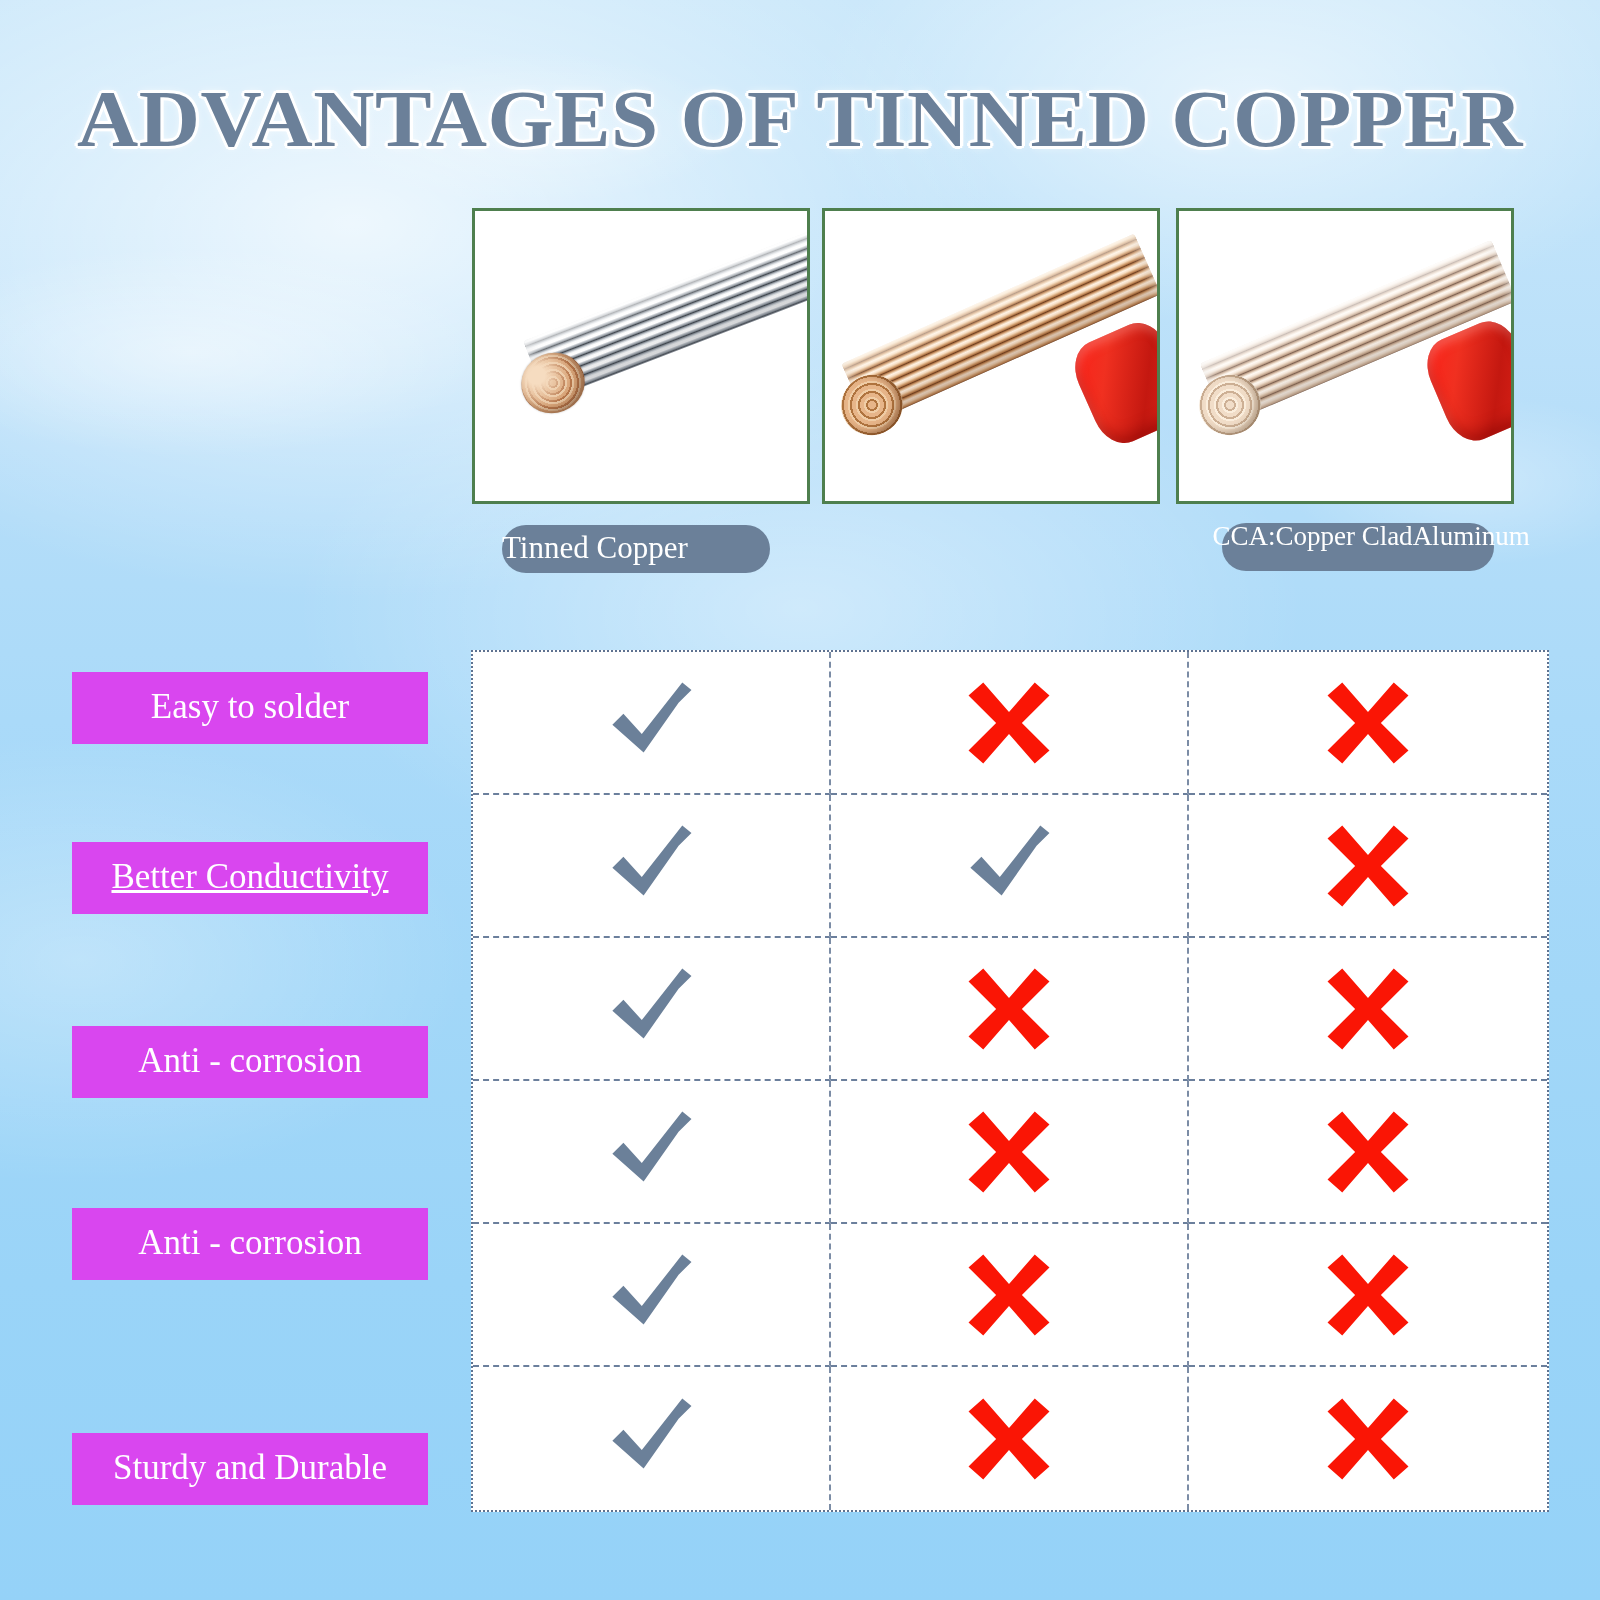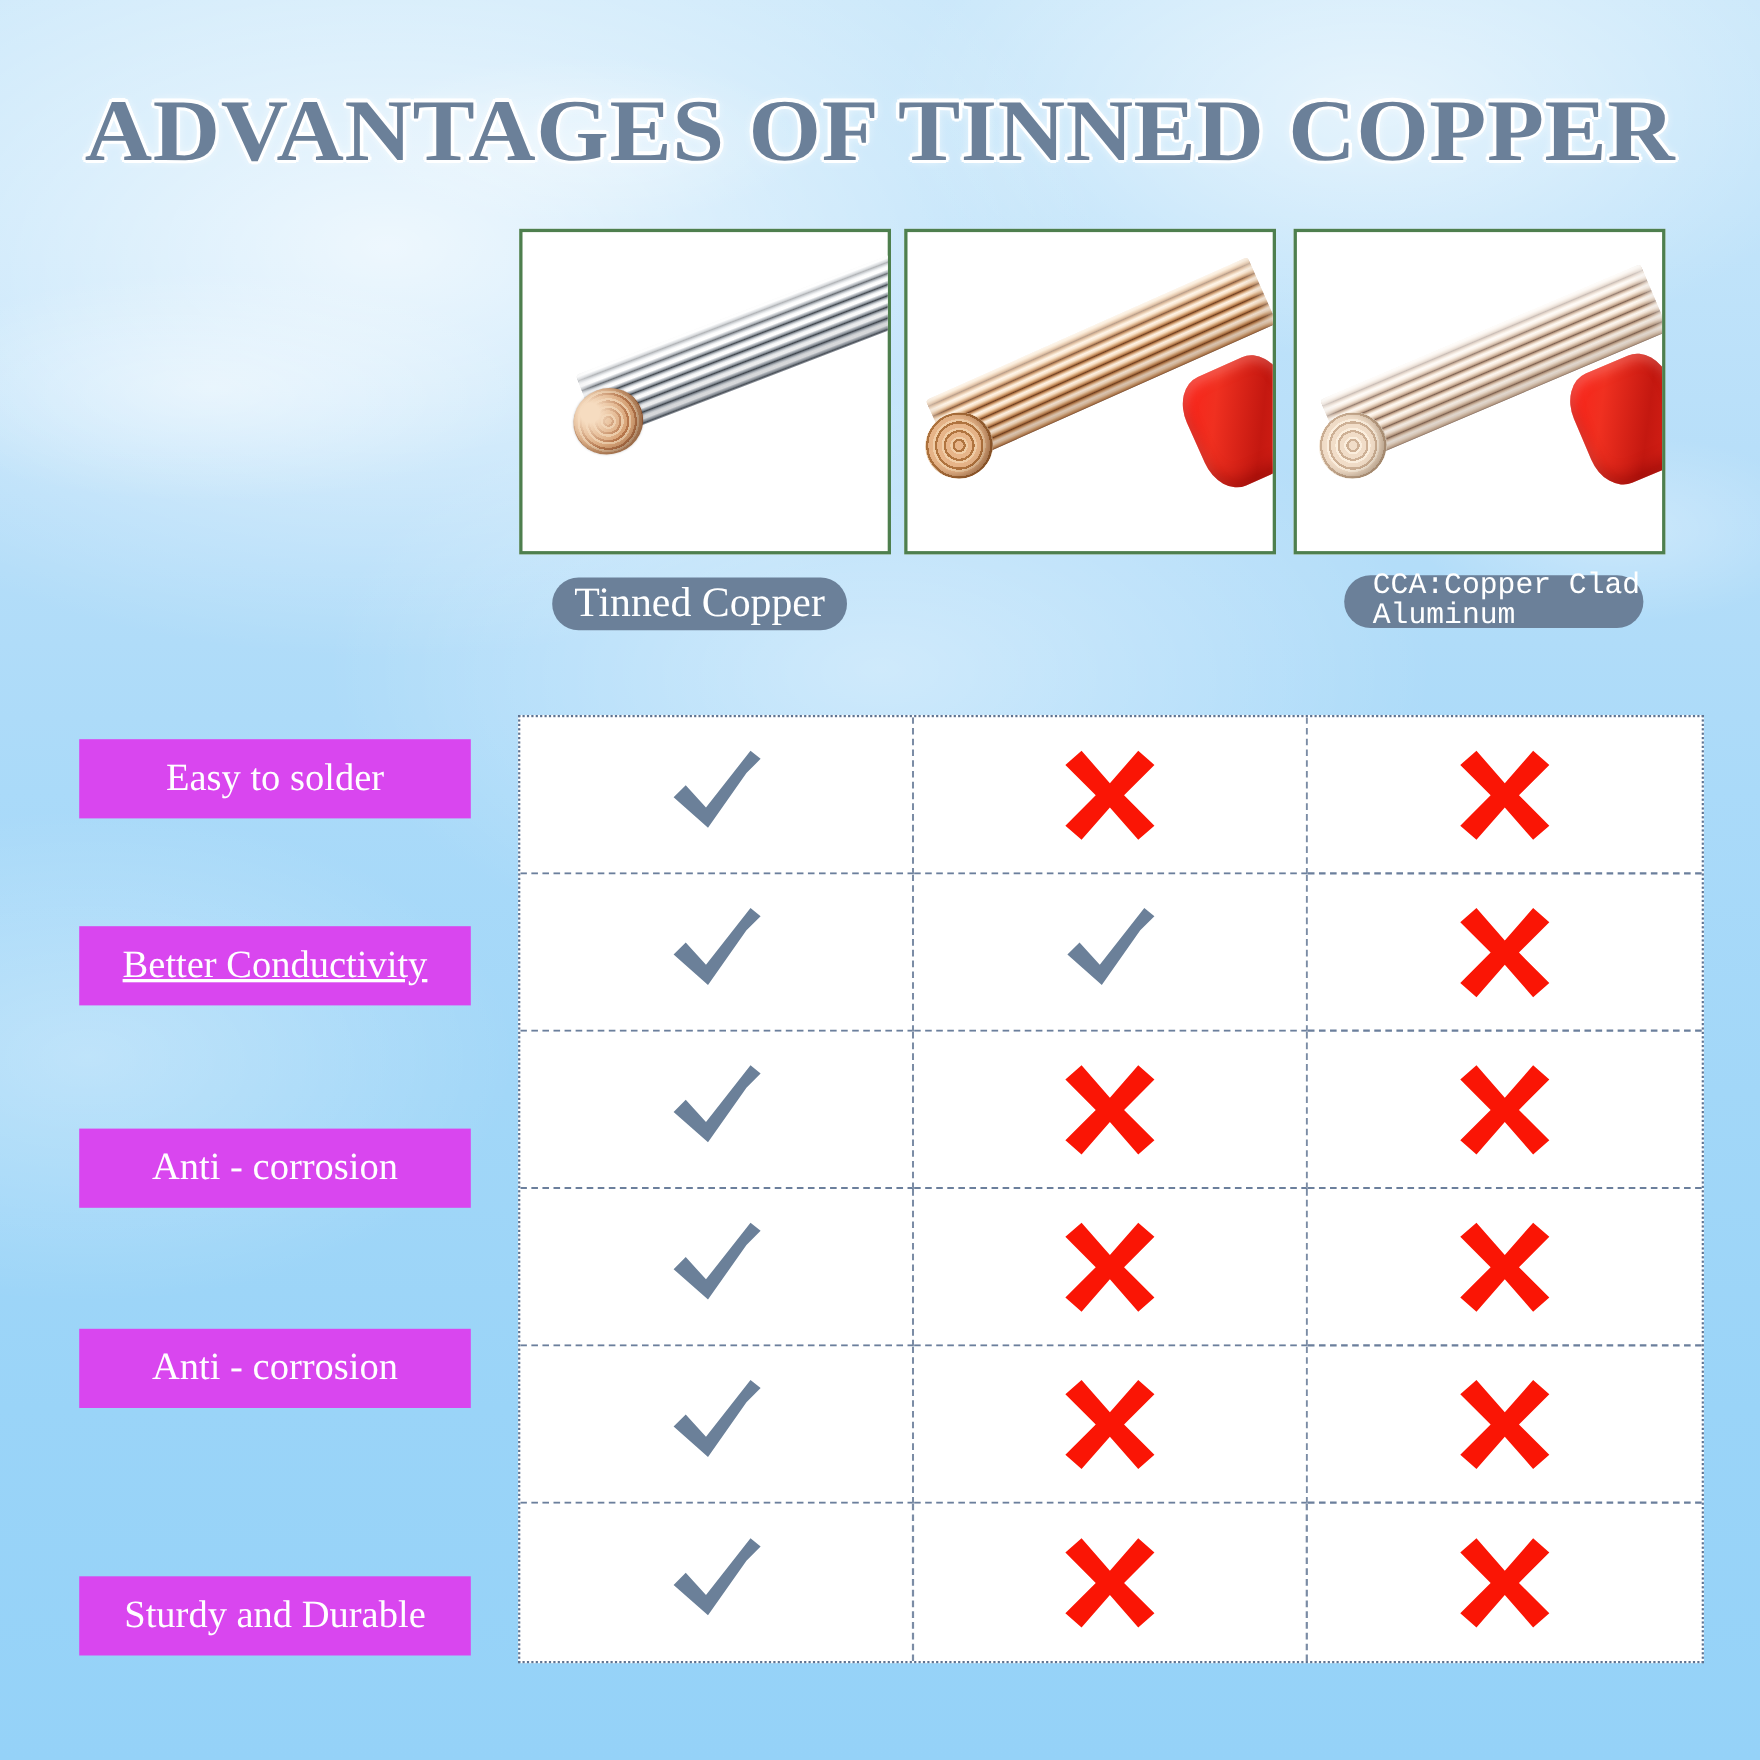--- a/index.html
+++ b/index.html
@@ -161,36 +161,35 @@
     transform:rotate(-23deg);
   }
 
   
   .col-pill {
     position:absolute;
     height:48px;
     background:#6b8099;
     border-radius:26px;
     color:#ffffff;
-    font-size:38px;
+    font-size:31px;
     line-height:46px;
-    text-align:center;
+    text-align:left;
     white-space:nowrap;
   }
   #col-pill-0 { left:502px; top:525px; width:268px; }
   #col-pill-1 { left:862px; top:525px; width:270px; }
   #col-pill-2 {
     left:1222px; top:523px; width:272px;
     text-align:left; padding-left:26px;
     line-height:1.0;
     font-size:27px;
     white-space:normal;
-    display:flex; flex-direction:column; justify-content:center;
+    display:flex; flex-direction:row; justify-content:center;
     overflow:visible;
-    font-family:Liberation Mono, monospace;
   }
   #col-pill-2 span { display:block; white-space:nowrap; }
 
   
   .row-label {
     position:absolute;
     left:72px; width:356px; height:72px;
     background:#d946ef;
     color:#ffffff;
     font-size:35px;

